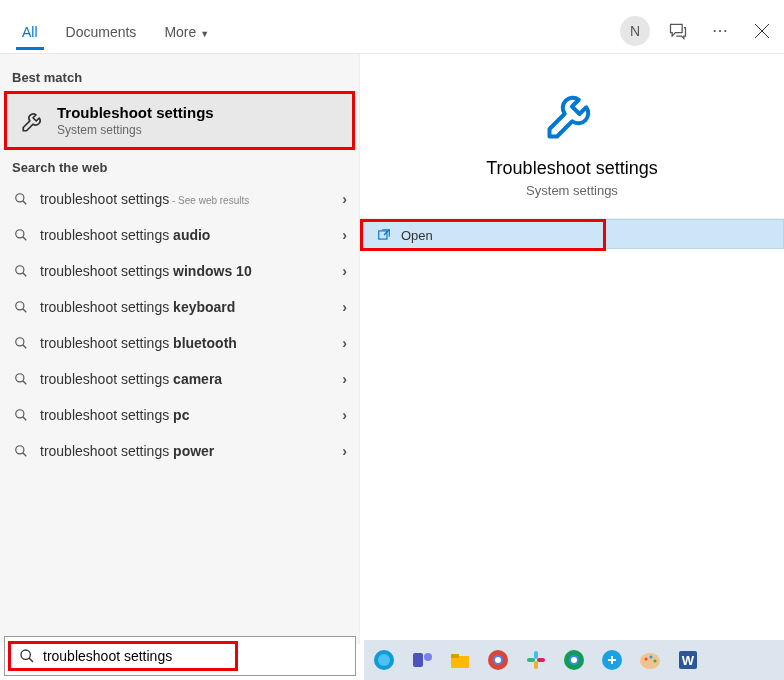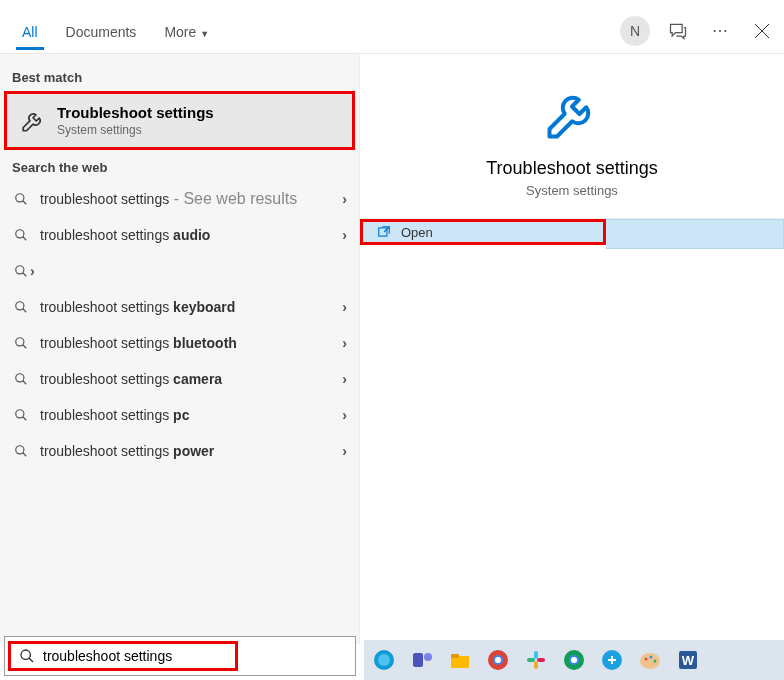--- a/index.html
+++ b/index.html
@@ -23,30 +23,30 @@
 
 .best-match { background: #e8e8e8; padding: 10px 12px; display: flex; align-items: center; gap: 10px; margin: 0 4px; border: 3px solid #e00; }
 .bm-icon { width: 28px; height: 28px; display: flex; align-items: center; justify-content: center; }
 .bm-title { font-size: 15px; font-weight: 600; color: #000; }
 .bm-sub { font-size: 12px; color: #666; margin-top: 2px; }
 
 .web-results { padding: 0 6px; }
 .web-item { display: flex; align-items: center; height: 36px; padding: 0 6px; cursor: pointer; }
 .mag { width: 18px; display: flex; justify-content: center; color: #555; }
 .web-text { flex: 1; font-size: 14px; color: #333; padding-left: 10px; white-space: nowrap; overflow: hidden; text-overflow: ellipsis; }
-.web-text .hint { color: #888; font-size: 16px; }
+.web-text .hint { color: #888; font-size: 10px; }
 .chev { color: #555; font-weight: bold; font-size: 14px; }
 
 .right-hero { display: flex; flex-direction: column; align-items: center; padding: 30px 0 20px; border-bottom: 1px solid #eee; }
 .hero-icon { width: 60px; height: 60px; margin-bottom: 14px; }
 .hero-title { font-size: 18px; color: #000; }
 .hero-sub { font-size: 13px; color: #666; margin-top: 4px; }
 
 .actions-row { display: flex; }
-.action-open { flex: 0 0 246px; height: 26px; background: #cde6f7; border: 3px solid #e00; display: flex; align-items: center; padding: 0 14px; gap: 10px; font-size: 13px; color: #333; cursor: pointer; }
+.action-open { flex: 0 0 246px; height: 32px; background: #cde6f7; border: 3px solid #e00; display: flex; align-items: center; padding: 0 14px; gap: 10px; font-size: 13px; color: #333; cursor: pointer; }
 .action-rest { flex: 1; height: 30px; background: #cde6f7; border-top: 1px solid #b5d6ef; border-bottom: 1px solid #b5d6ef; border-right: 1px solid #b5d6ef; }
 
 .searchbar-wrap { position: absolute; left: 4px; bottom: 4px; width: 352px; height: 40px; border: 1px solid #999; background: #fff; display: flex; align-items: center; }
 .search-inner { margin: 3px; border: 3px solid #e00; height: 30px; width: 230px; display: flex; align-items: center; padding: 0 8px; gap: 8px; }
 .search-input { border: none; outline: none; font-size: 14px; flex: 1; }
 
 .taskbar { position: absolute; right: 0; bottom: 0; width: 420px; height: 40px; background: #dce4ee; display: flex; align-items: center; justify-content: flex-start; padding: 0 6px; gap: 10px; }
 .tb-icon { width: 28px; height: 28px; border-radius: 4px; display: flex; align-items: center; justify-content: center; font-size: 16px; }
 
 svg { display: block; }
@@ -117,20 +117,21 @@
           <span class="web-text">troubleshoot settings <b>audio</b></span>
           <span class="chev">›</span>
         </div>
         <div class="web-item">
           <span class="mag">
             <svg width="14" height="14" viewBox="0 0 24 24" fill="none" stroke="#555" stroke-width="2">
               <circle cx="10" cy="10" r="7"></circle>
               <line x1="21" y1="21" x2="15" y2="15"></line>
             </svg>
           </span>
+          <span class="web-text">troubleshoot settings <b>windows 10</b></span>
           <span class="chev">›</span>
         </div>
         <div class="web-item">
           <span class="mag">
             <svg width="14" height="14" viewBox="0 0 24 24" fill="none" stroke="#555" stroke-width="2">
               <circle cx="10" cy="10" r="7"></circle>
               <line x1="21" y1="21" x2="15" y2="15"></line>
             </svg>
           </span>
           <span class="web-text">troubleshoot settings <b>keyboard</b></span>

